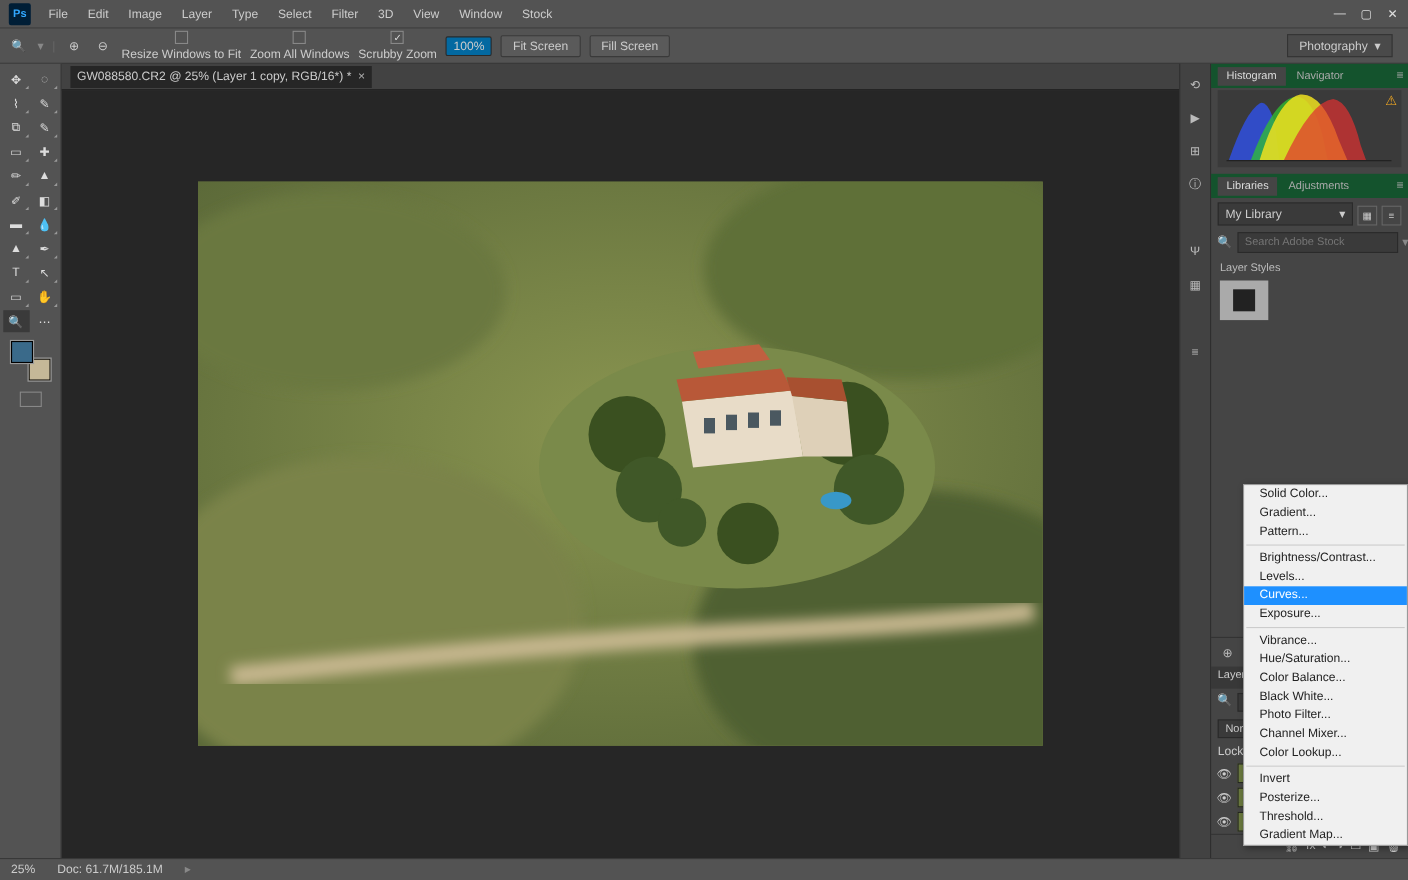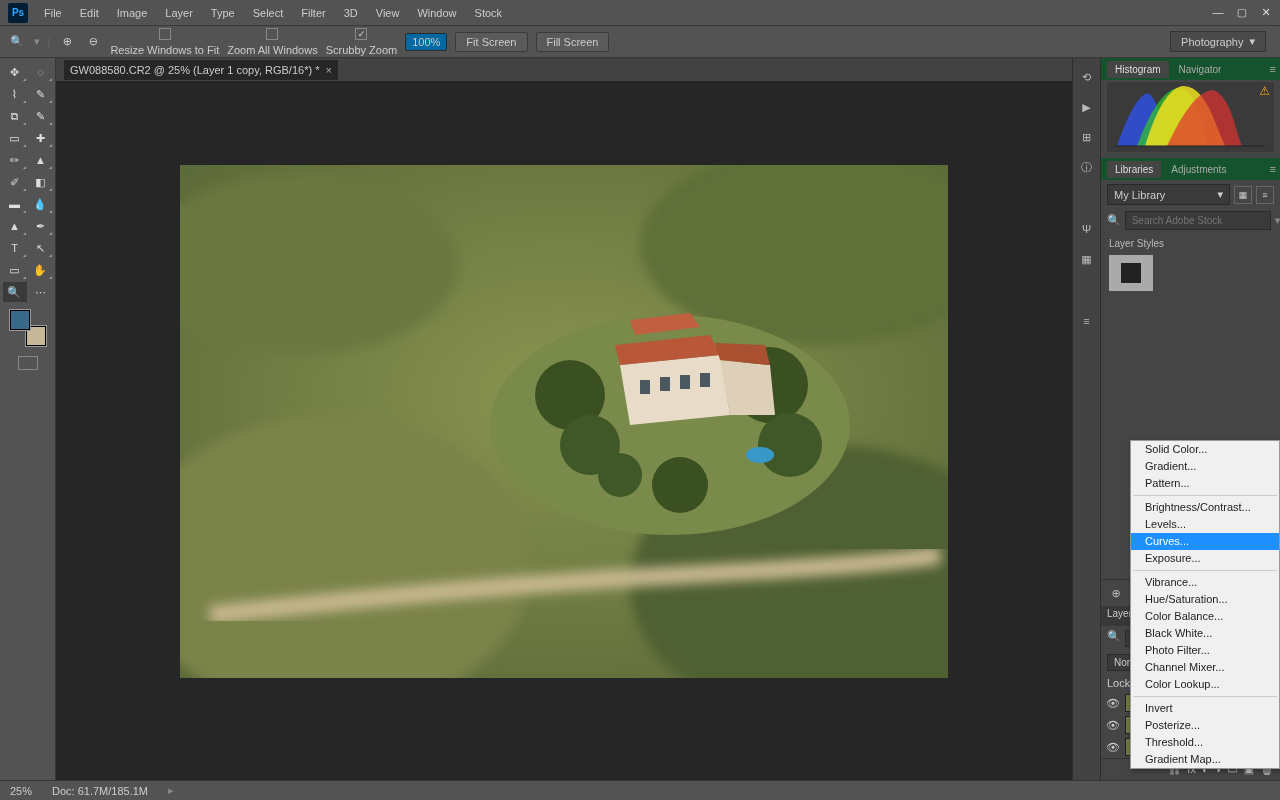--- a/index.html
+++ b/index.html
@@ -35,21 +35,21 @@
 .photo { width:768px; height:513px; background:#6b7a3f; position:relative; overflow:hidden; margin-top:-20px; }
 .sidecol { width:28px; background:#424242; border-left:1px solid #2e2e2e; display:flex; flex-direction:column; align-items:center; gap:12px; padding-top:10px; }
 .side-icon { width:18px; height:18px; color:#bbb; display:flex; align-items:center; justify-content:center; }
 .panels { width:180px; background:#454545; border-left:1px solid #2e2e2e; display:flex; flex-direction:column; }
 .panel-tabs { height:22px; background:#14532d; display:flex; align-items:center; padding-left:6px; gap:2px; }
 .panel-tab { padding:3px 8px; font-size:10px; color:#aaa; }
 .panel-tab.active { background:#454545; color:#ddd; }
 .panel-menu { margin-left:auto; margin-right:4px; color:#aaa; }
 .histogram { height:70px; background:#3a3a3a; position:relative; margin:2px 6px 0 6px; }
 .hist-warn { position:absolute; right:4px; top:2px; color:#ffb020; font-size:12px; }
-.lib-bar { display:flex; align-items:center; padding:4px 6px; gap:4px; }
+.lib-bar { display:flex; align-items:flex-end; padding:4px 6px; gap:4px; }
 .lib-dd { flex:1; background:#3a3a3a; border:1px solid #2a2a2a; padding:3px 6px; display:flex; justify-content:space-between; align-items:center; }
 .lib-icon { width:18px; height:18px; border:1px solid #666; display:flex; align-items:center; justify-content:center; font-size:9px; }
 .search-row { display:flex; align-items:center; padding:2px 6px; }
 .search-row input { flex:1; background:#3a3a3a; border:1px solid #2a2a2a; padding:3px 6px; color:#888; font-size:10px; }
 .section-label { padding:6px 8px; color:#bbb; font-size:10px; }
 .style-thumb { width:44px; height:36px; background:#aaa; margin-left:8px; display:flex; align-items:center; justify-content:center; }
 .style-thumb div { width:20px; height:20px; background:#222; }
 .layers-head { height:20px; background:#383838; padding:2px 6px; font-size:10px; }
 .layers-search { padding:4px 6px; display:flex; gap:4px; }
 .layers-search input { flex:1; background:#3a3a3a; border:1px solid #2a2a2a; padding:2px 4px; font-size:10px; }

